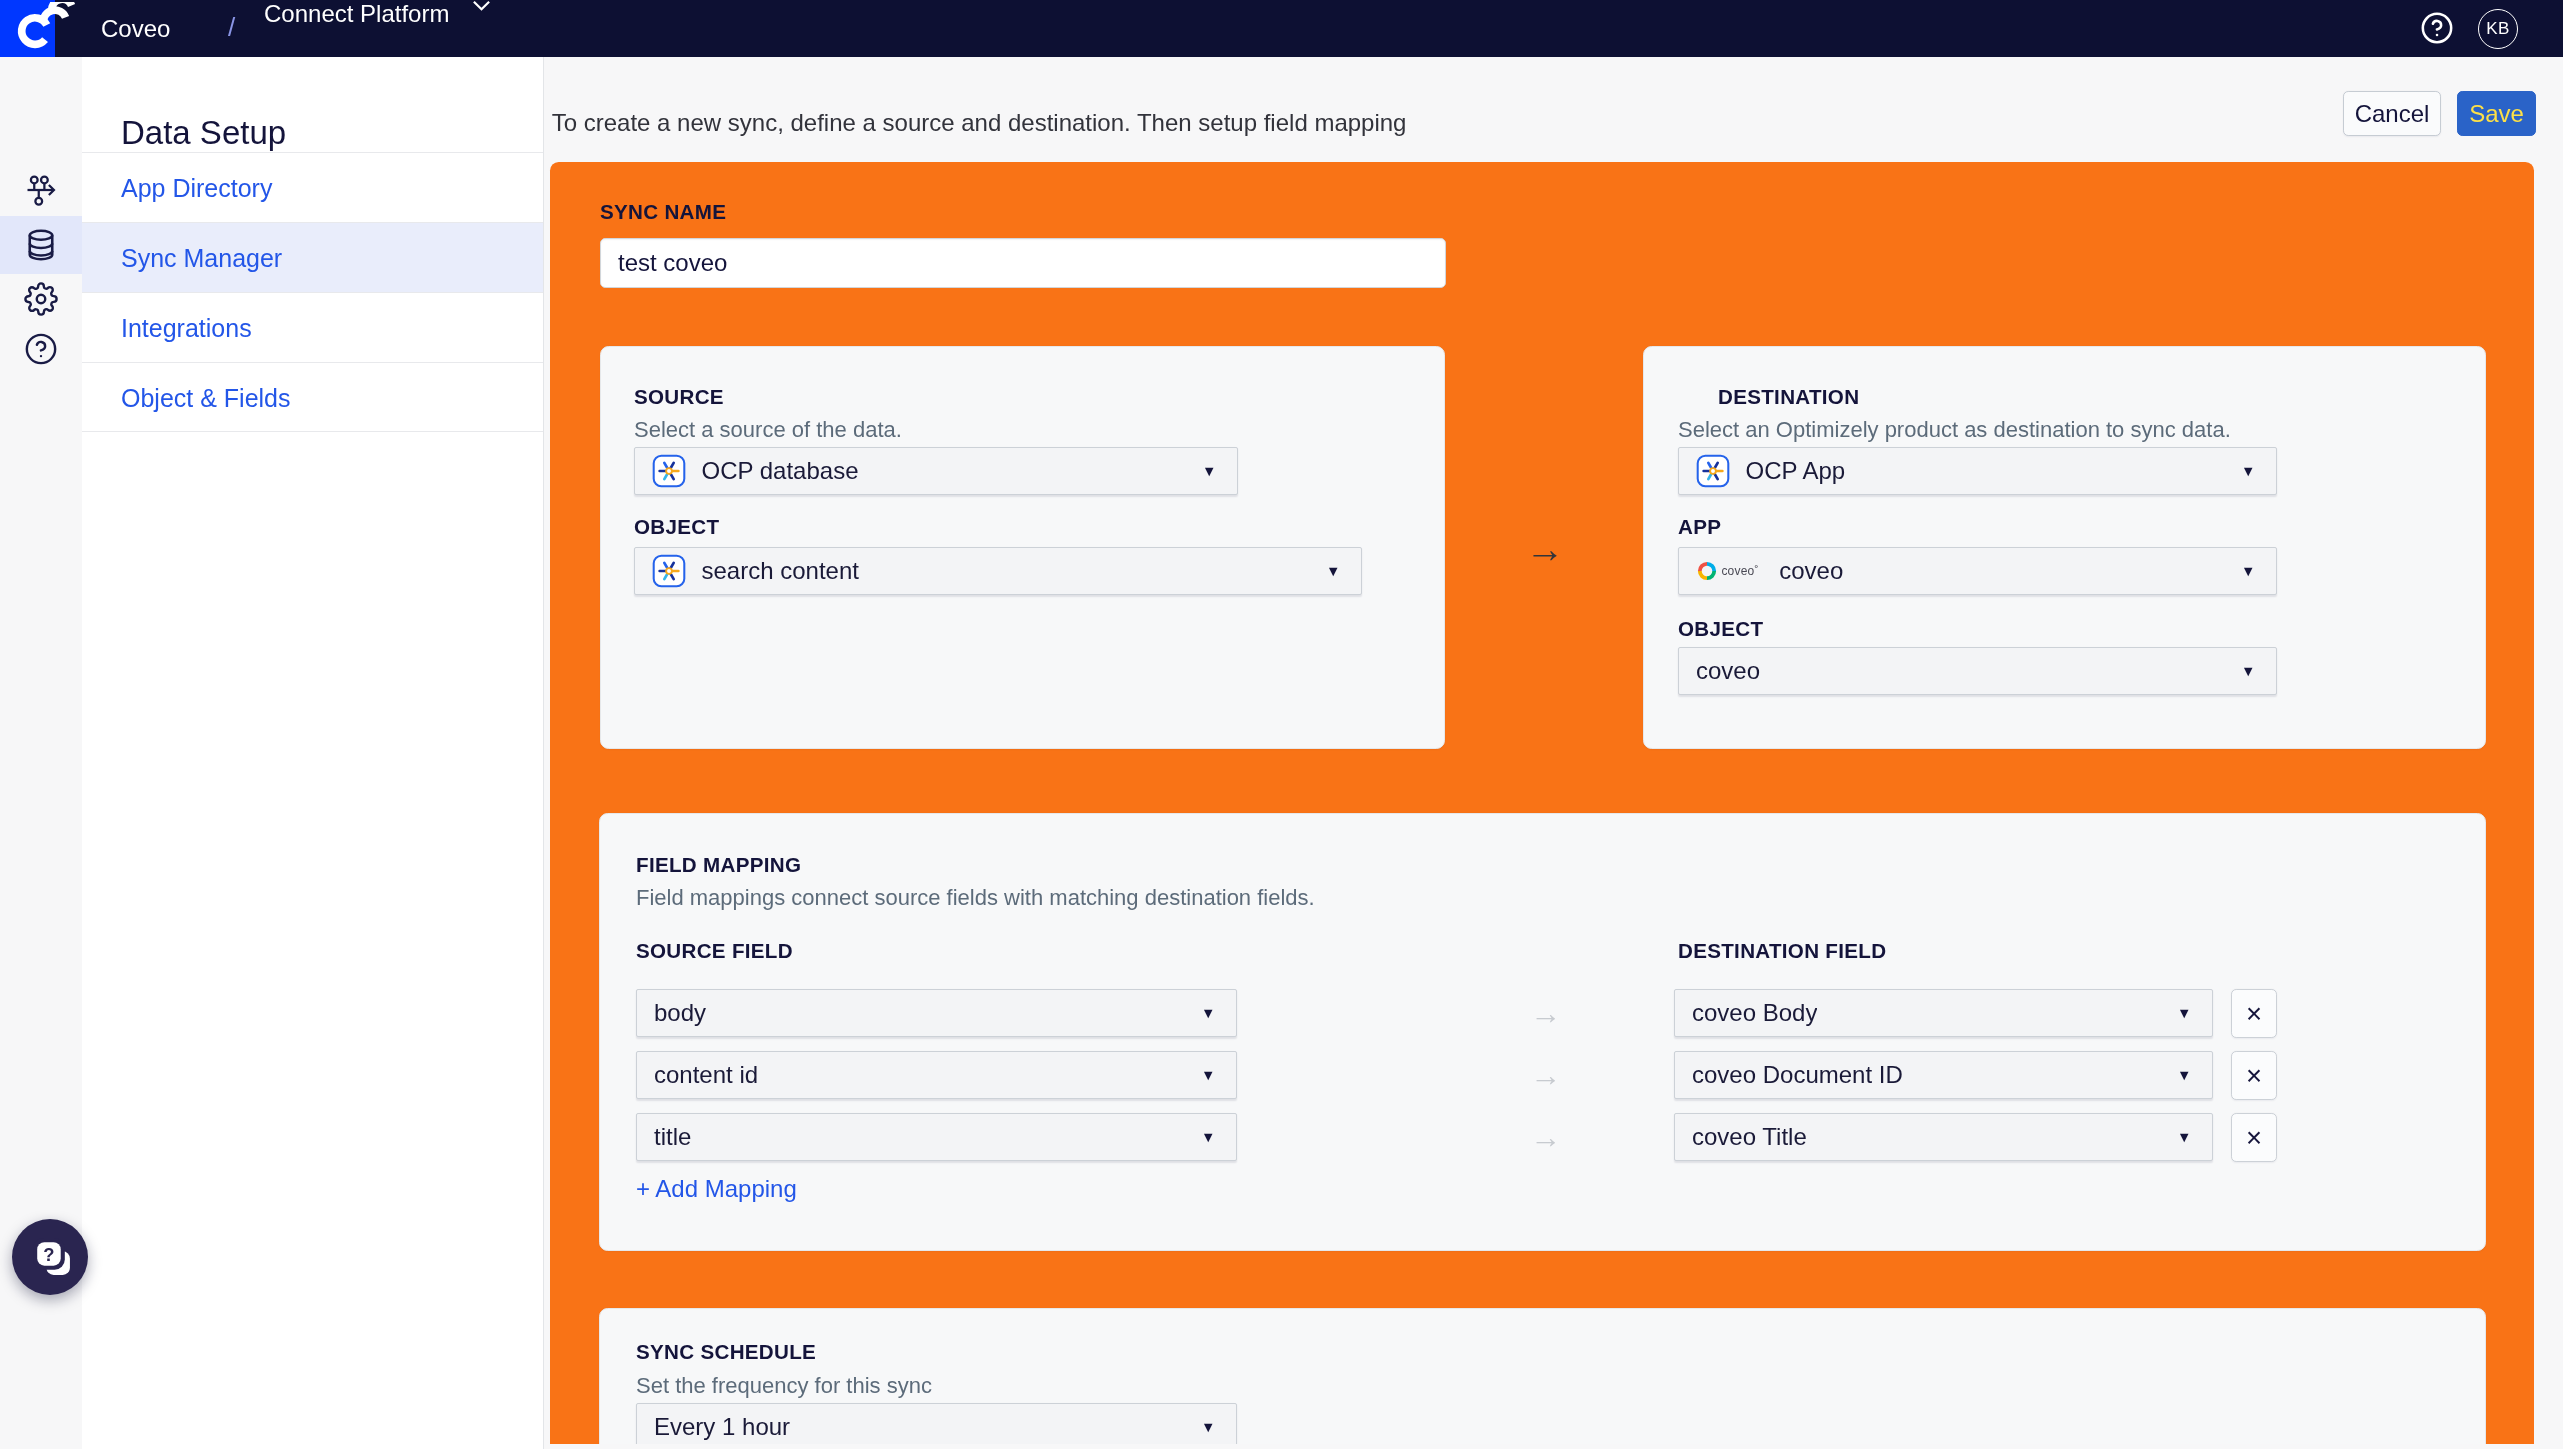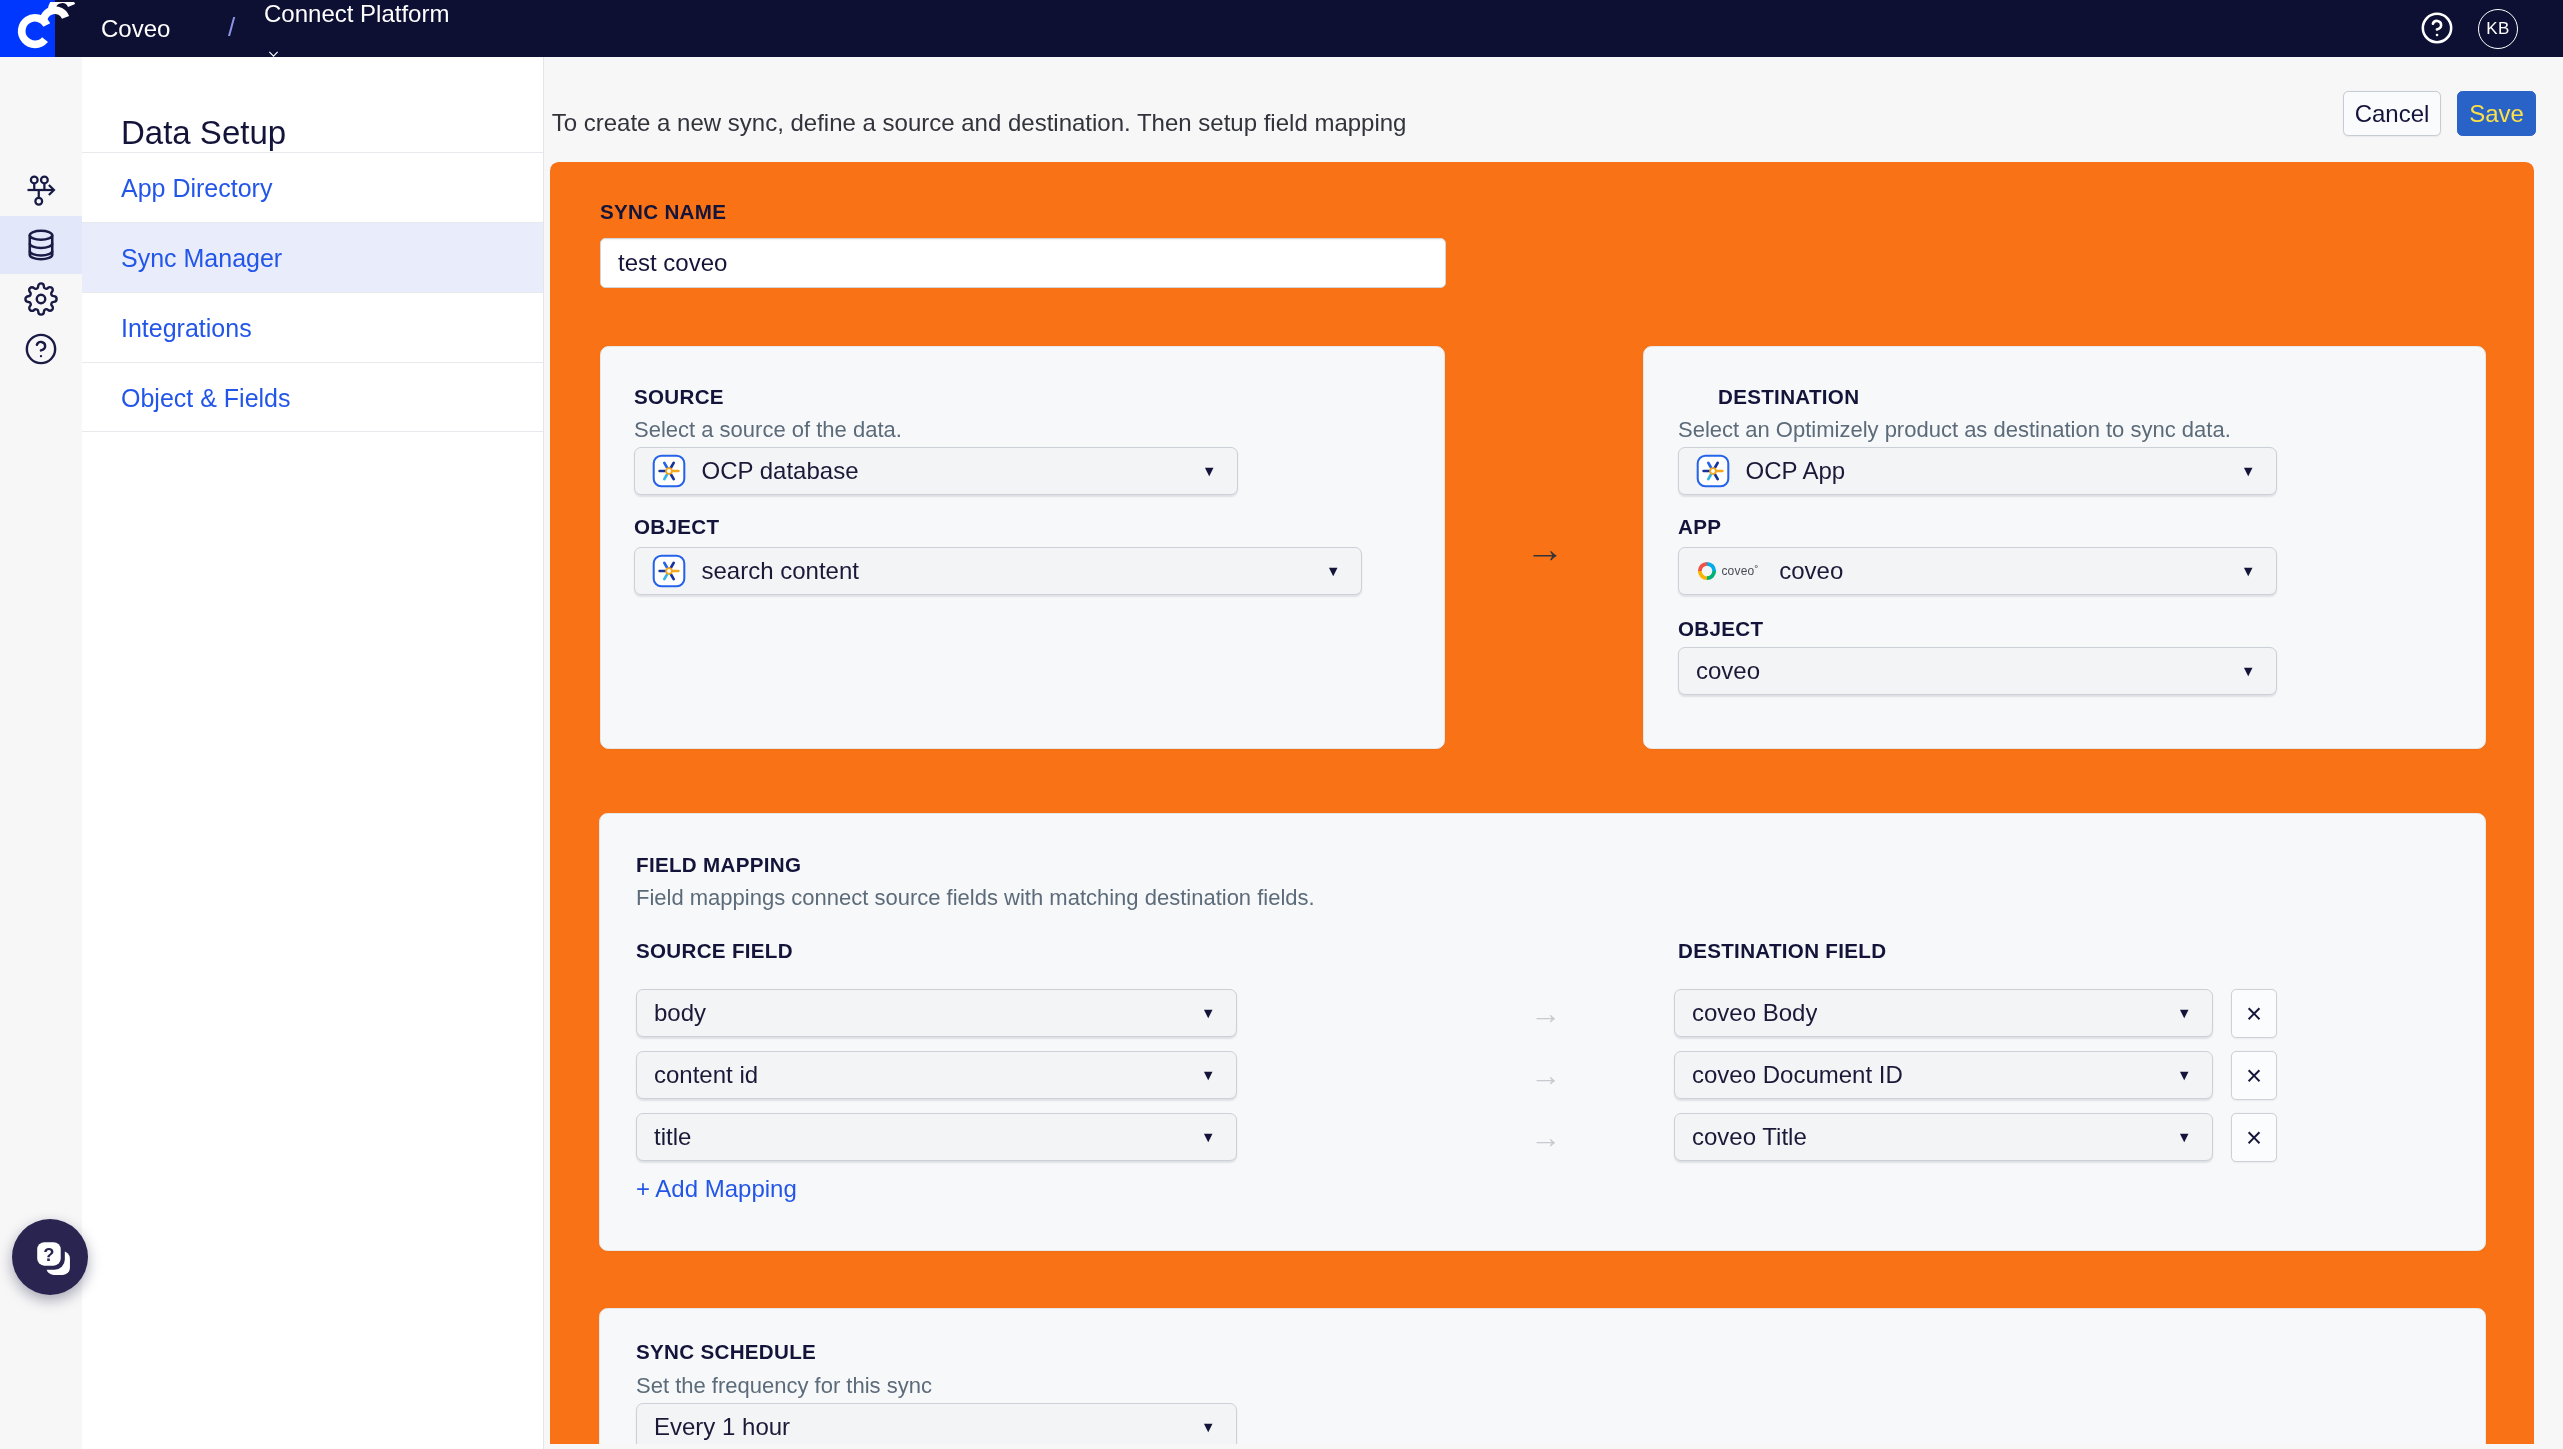--- a/index.html
+++ b/index.html
@@ -6,21 +6,21 @@
   html,body { width:2563px; height:1449px; }
   body { font-family:"Liberation Sans", sans-serif; background:#f7f7f8; }
   .page { position:relative; width:2563px; height:1449px; overflow:hidden; background:#f7f7f8; }
 
   
   .topbar { position:absolute; left:0; top:0; width:2563px; height:57px; background:#0D1033; z-index:30; }
   .logo-block { position:absolute; left:0; top:0; width:55px; height:57px; background:#0037FF; }
   .logo-mark { position:absolute; left:8.6px; top:1.7px; }
   .crumb-brand { position:absolute; left:101px; top:0; height:57px; line-height:57px; color:#ffffff; font-size:24px; cursor:pointer; }
   .crumb-sep { position:absolute; left:228px; top:0; height:57px; line-height:55px; color:#8a95e6; font-size:26px; }
-  .crumb-platform { position:absolute; left:264px; top:0; height:57px; display:flex; align-items:flex-start; gap:23px; color:#ffffff; font-size:24px; cursor:pointer;flex-direction:column; }
+  .crumb-platform { position:absolute; left:264px; top:0; height:57px; display:flex; align-items:flex-start; gap:23px; color:#ffffff; font-size:24px; cursor:pointer; }
   .topbar-help { position:absolute; left:2420px; top:11px; width:34px; height:34px; cursor:pointer; }
   .topbar-avatar { position:absolute; left:2478px; top:8.6px; width:40px; height:40px; border:1.7px solid #ffffff; border-radius:50%; color:#ffffff; font-size:17px; display:flex; align-items:center; justify-content:center; letter-spacing:0.4px; cursor:pointer; }
 
   
   .rail { position:absolute; left:0; top:57px; width:82px; height:1393px; background:#f7f7f8; }
   .rail-item { position:absolute; left:0; width:82px; height:52px; display:flex; align-items:center; justify-content:center; cursor:pointer; }
   .rail-item.selected { background:#e2e7fa; height:58px; }
   .rail-flow { top:107px; }
   .rail-db { top:159px; }
   .rail-gear { top:216px; }
@@ -48,21 +48,21 @@
 
   .sync-name-label { left:50px; top:38px; }
   .sync-name-input { position:absolute; left:50px; top:76px; width:846px; height:50px; background:#ffffff; border:0.9px solid #d2d6da; border-radius:5.2px; font-size:24px; color:#14143B; padding:0 17px; font-family:"Liberation Sans", sans-serif; box-shadow:inset 0 0.9px 1.7px rgba(20,20,60,.05); }
 
   .card { position:absolute; background:#F7F8F9; border:0.9px solid #e6e8ea; border-radius:8.6px; box-shadow:0 0.9px 1.7px rgba(20,20,60,.04); }
   .card-source { left:50px; top:184px; width:845px; height:403px; }
   .card-dest { left:1093px; top:184px; width:843px; height:403px; }
   .card-mapping { left:49px; top:651px; width:1887px; height:438px; }
   .card-schedule { left:49px; top:1146px; width:1887px; height:303px; }
 
-  .select { position:absolute; height:48px; background:#f3f4f6; border:0.9px solid #ccd1d7; border-radius:7px; display:flex; align-items:center; padding:0 55px 0 17px; cursor:pointer; box-shadow:0 1.7px 1.7px rgba(20,20,60,.10); }
+  .select { position:absolute; height:48px; background:#f3f4f6; border:0.9px solid #ccd1d7; border-radius:2px; display:flex; align-items:center; padding:0 55px 0 17px; cursor:pointer; box-shadow:0 1.7px 1.7px rgba(20,20,60,.10); }
   .select-value { font-size:24px; color:#1a1a38; white-space:nowrap; overflow:hidden; }
   .select .caret { position:absolute; right:20.6px; top:50%; transform:translateY(-50%); font-size:14.6px; color:#14143B; }
   .select-icon { display:flex; align-items:center; margin-right:15.5px; flex:0 0 auto; }
   .coveo-logo { display:flex; align-items:center; gap:3.4px; margin-right:20.6px; }
   .coveo-wordmark { font-size:12px; color:#4a4a55; letter-spacing:0.2px; }
 
   .arrow-main { position:absolute; left:969px; top:361px; width:52px; height:52px; text-align:center; line-height:52px; font-size:39px; color:#33353a; }
   .arrow-row { position:absolute; width:52px; height:49px; text-align:center; line-height:49px; font-size:31px; color:#c7cbd0; }
 
   .xbtn { position:absolute; width:46px; height:49px; background:#fbfcfd; border:0.9px solid #ccd1d7; border-radius:5.2px; font-size:27.5px; color:#14143B; display:flex; align-items:center; justify-content:center; cursor:pointer; box-shadow:0 0.9px 1.7px rgba(20,20,60,.06); }

